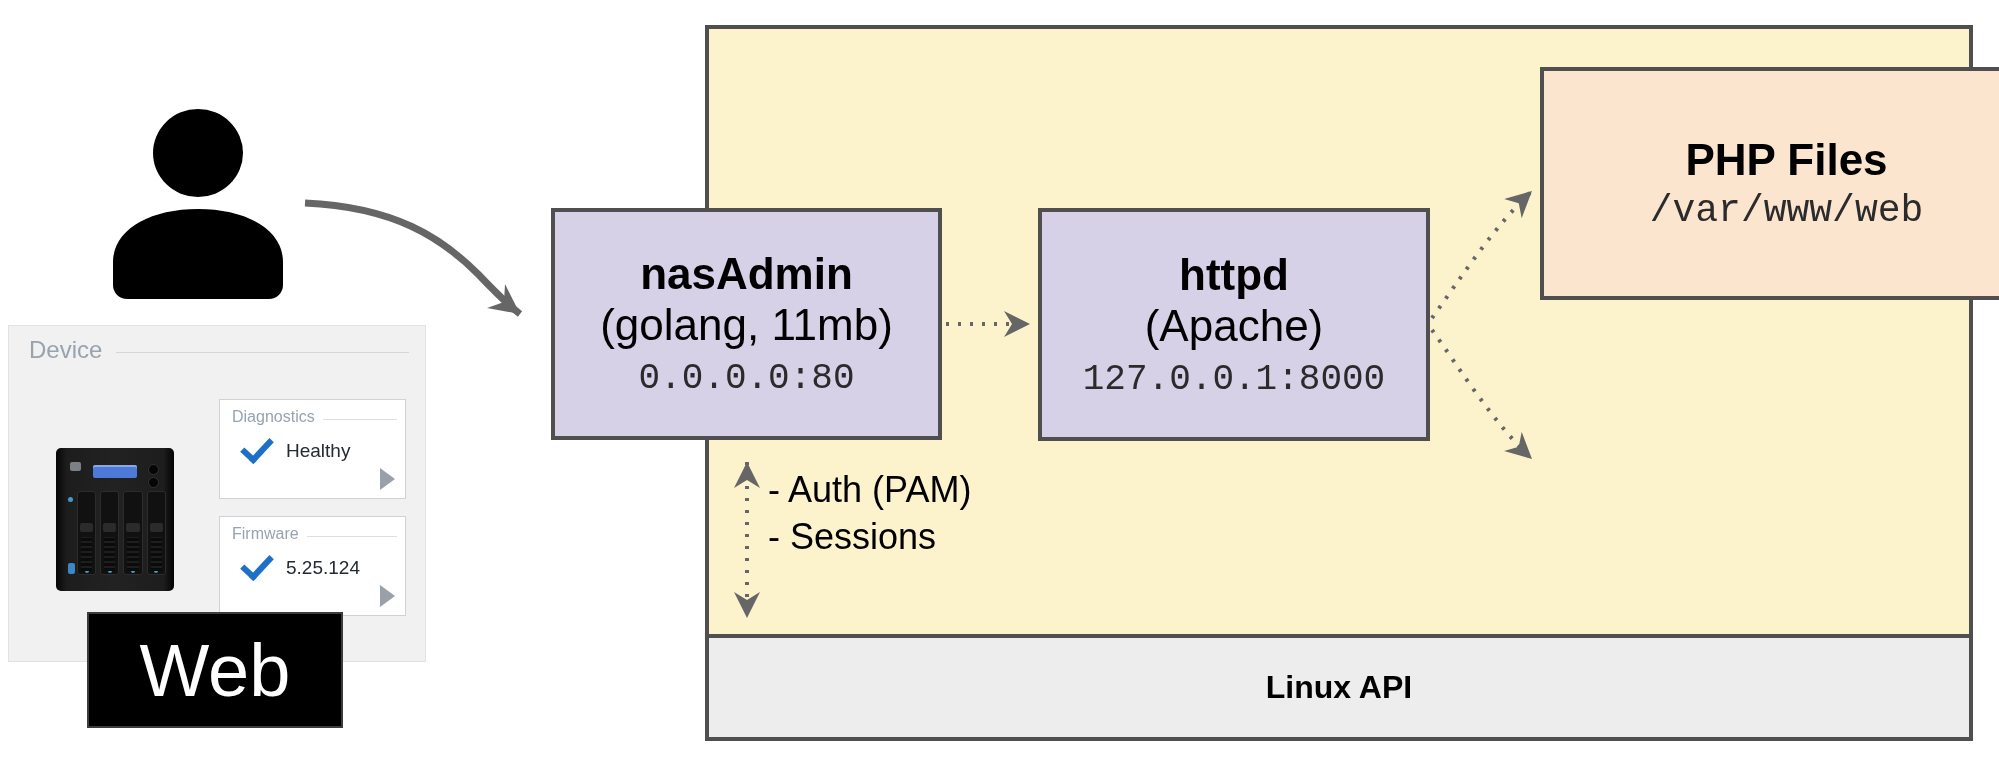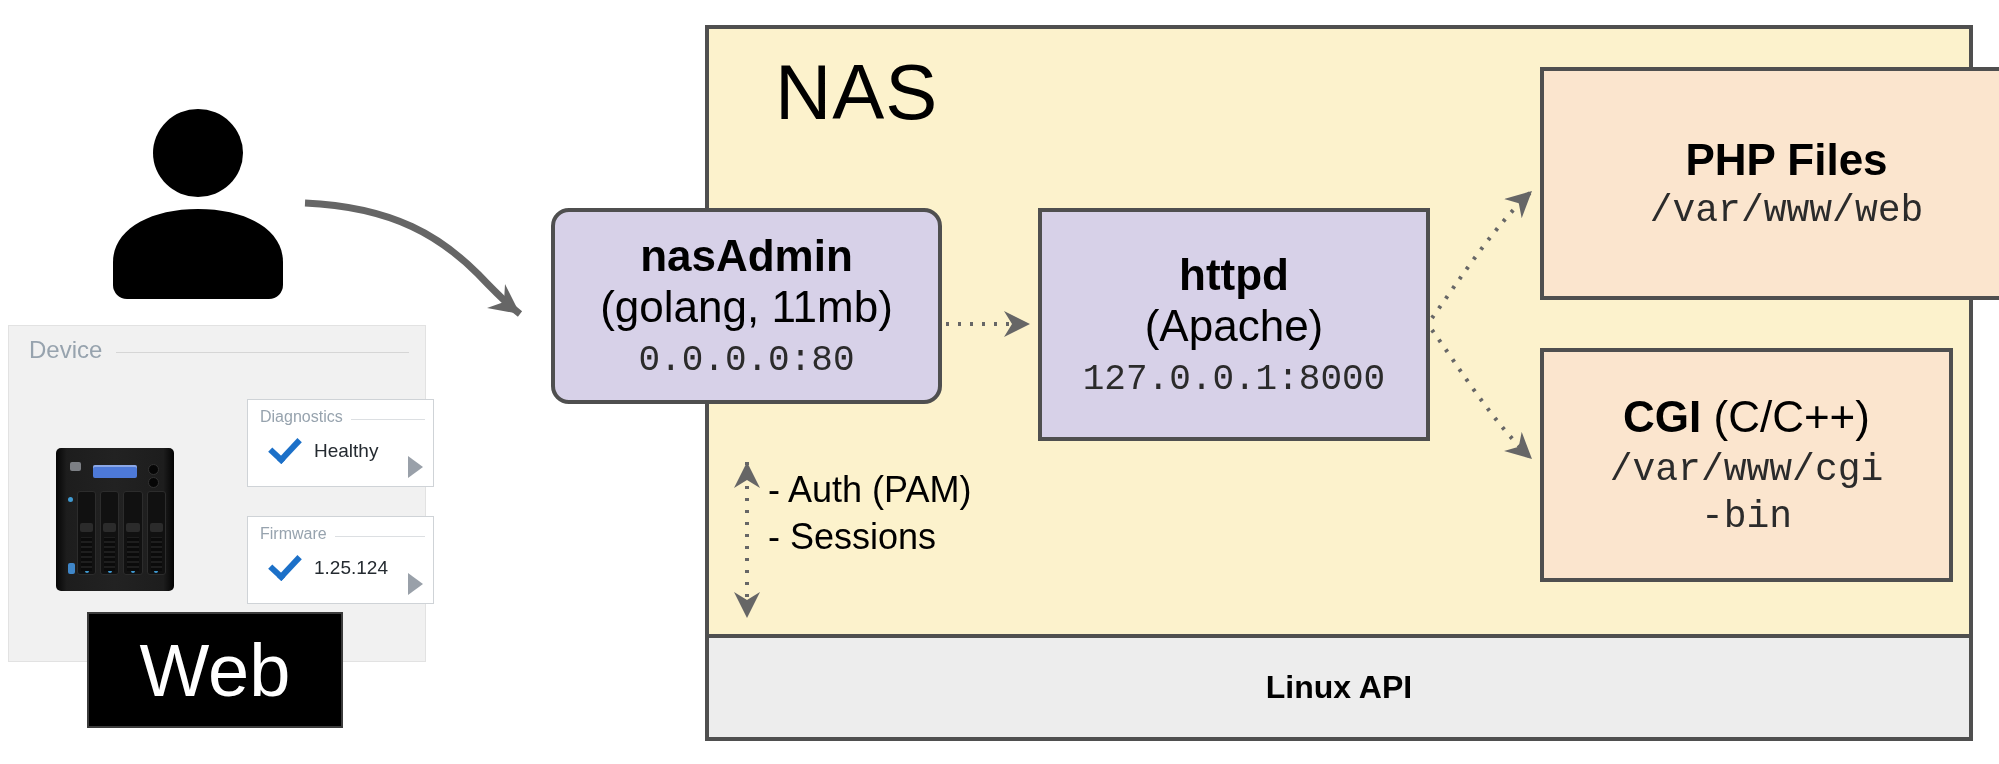--- a/index.html
+++ b/index.html
@@ -15,36 +15,36 @@
              font-size:32px;font-weight:700;color:#000;}
 
   
   .node{position:absolute;border:4px solid var(--border);box-sizing:border-box;z-index:3;
         display:flex;flex-direction:column;align-items:center;justify-content:center;
         text-align:center;font-size:44px;line-height:1.16;color:#000;}
   .node.purple{background:var(--purple);}
   .node.peach{background:var(--peach);}
   .node .t{font-weight:700;}
   .node .mono{font-family:"Liberation Mono","DejaVu Sans Mono",monospace;color:#2b2b2b;margin-top:8px;}
-  #nasadmin{left:551px;top:208px;width:391px;height:196px;border-radius:18px;}
+  #nasadmin{left:551px;top:208px;width:391px;height:232px;}
   #httpd{left:1038px;top:208px;width:392px;height:233px;}
   #php{left:1540px;top:67px;width:493px;height:233px;}
   #cgi{left:1540px;top:348px;width:413px;height:234px;line-height:1.22;}
   #nasadmin .mono,#httpd .mono{font-size:36px;}
   #php .mono,#cgi .mono{font-size:38px;margin-top:4px;}
 
   .notes{position:absolute;left:768px;top:466px;z-index:3;font-size:36px;line-height:47px;color:#000;}
 
   
   .panel{position:absolute;left:8px;top:325px;width:418px;height:337px;background:var(--panel);
          border:1px solid #e2e2e2;box-sizing:border-box;z-index:2;}
   .panel-head{display:flex;align-items:center;gap:14px;padding:10px 16px 0 20px;}
   .panel-head .lbl{font-size:24px;color:var(--label);}
   .hline{flex:1;height:1px;background:#d6d6d6;margin-top:4px;}
-  .subbox{position:absolute;background:#fff;border:1px solid #cfd3d7;box-sizing:border-box;width:187px;height:88px;margin-left:28px;}
+  .subbox{position:absolute;background:#fff;border:1px solid #cfd3d7;box-sizing:border-box;width:187px;height:100px;}
   #diag{left:210px;top:73px;}
   #firm{left:210px;top:190px;}
   .sub-head{display:flex;align-items:center;gap:8px;padding:8px 8px 0 12px;}
   .sub-head .lbl{font-size:16px;color:var(--label);white-space:nowrap;}
   .sub-head .hline{background:#dcdfe2;}
   .sub-row{display:flex;align-items:center;gap:14px;padding:14px 0 0 22px;}
   .check{display:inline-block;width:24px;height:12px;border-left:6px solid var(--blue);
          border-bottom:6px solid var(--blue);transform:rotate(-47deg);margin-top:-8px;}
   .sub-val{font-size:19px;color:#242a30;}
   .chev{position:absolute;right:10px;bottom:8px;width:0;height:0;cursor:pointer;
@@ -79,21 +79,20 @@
   .dotted{fill:none;stroke:var(--arrow);stroke-width:4;stroke-dasharray:3 9;}
   .dart{fill:var(--arrow);}
   .person{fill:#000;}
 </style>
 </head>
 <body>
 
 <div id="stage">
 
   <div class="nas-box">
-    <div class="nas-title">NAS</div>
     <div class="linux-bar">
       <span>Linux API</span>
     </div>
   </div>
 
   <div class="node purple" id="nasadmin">
     <div class="t">nasAdmin</div>
     <div>(golang, 11mb)</div>
     <div class="mono">0.0.0.0:80</div>
   </div>
@@ -102,25 +101,20 @@
     <div class="t">httpd</div>
     <div>(Apache)</div>
     <div class="mono">127.0.0.1:8000</div>
   </div>
 
   <div class="node peach" id="php">
     <div class="t">PHP Files</div>
     <div class="mono">/var/www/web</div>
   </div>
 
-  <div class="node peach" id="cgi">
-    <div><span class="t">CGI</span><span> (C/C++)</span></div>
-    <div class="mono">/var/www/cgi</div>
-    <div class="mono" style="margin-top:0;">-bin</div>
-  </div>
 
   <div class="notes">
     <div>- Auth (PAM)</div>
     <div>- Sessions</div>
   </div>
 
   <div class="panel">
     <div class="panel-head">
       <span class="lbl">Device</span>
       <span class="hline"></span>
@@ -162,21 +156,21 @@
       <span class="chev"></span>
     </div>
 
     <div class="subbox" id="firm">
       <div class="sub-head">
         <span class="lbl">Firmware</span>
         <span class="hline"></span>
       </div>
       <div class="sub-row">
         <span class="check"></span>
-        <span class="sub-val">1.25.124</span>
+        <span class="sub-val">5.25.124</span>
       </div>
       <span class="chev"></span>
     </div>
   </div>
 
   <div class="web">
     <span>Web</span>
   </div>
 
   <svg id="overlay" width="1999" height="764" viewBox="0 0 1999 764">

